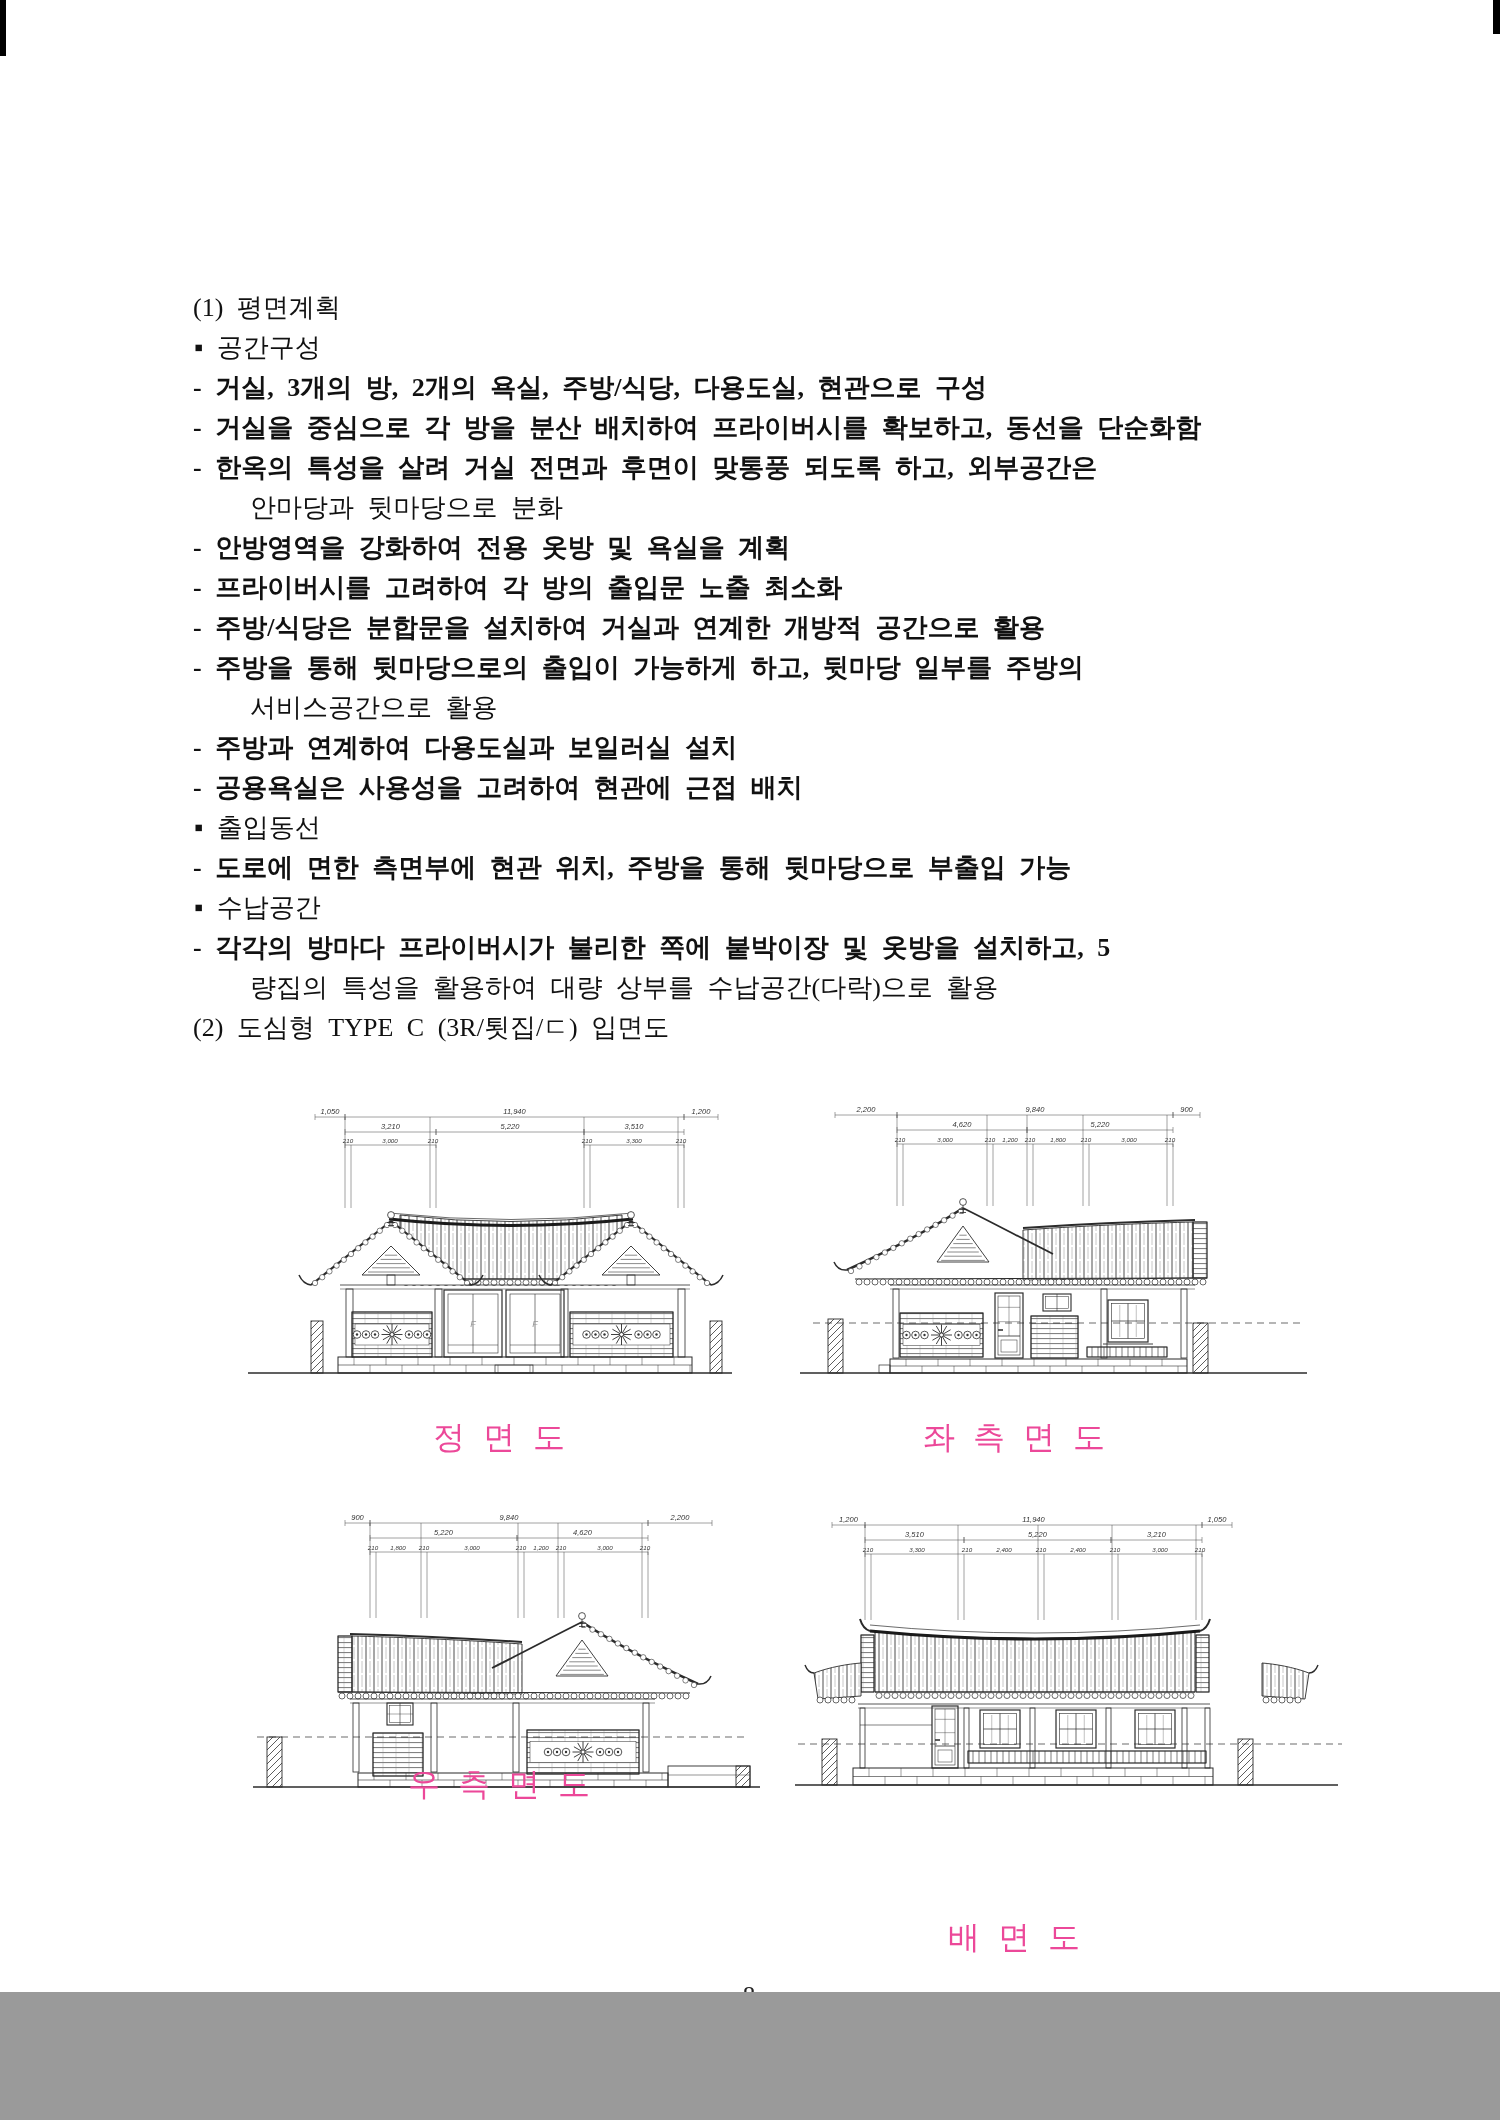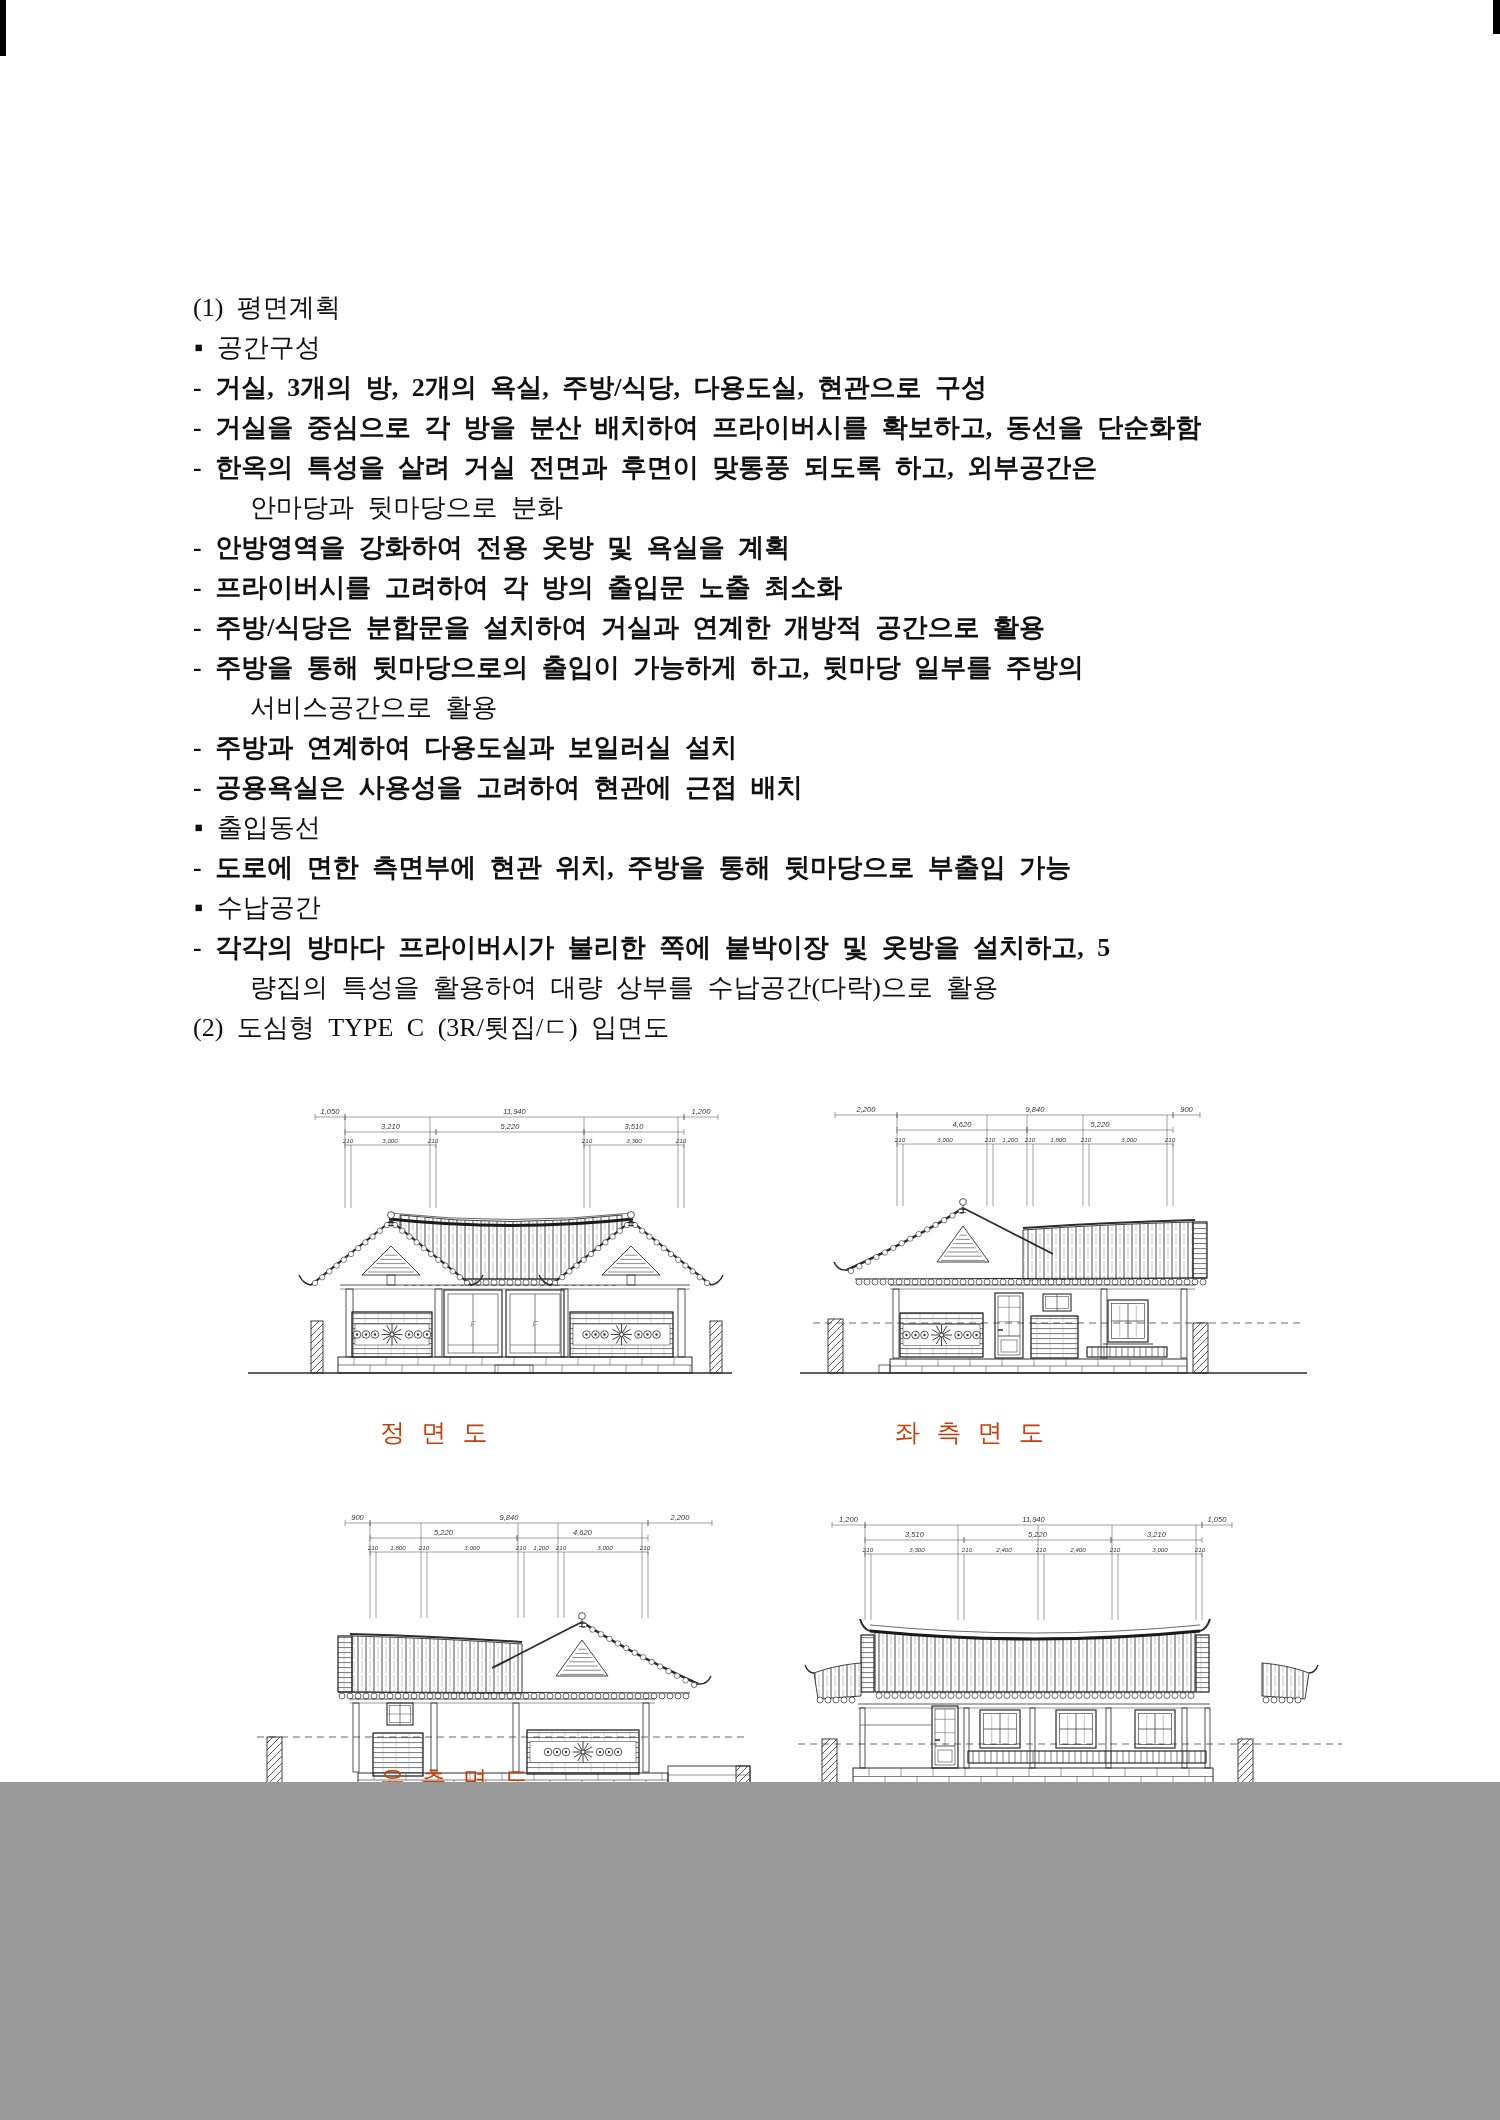--- a/index.html
+++ b/index.html
@@ -1,32 +1,32 @@
 <!DOCTYPE html>
 <html><head>
 <meta charset="utf-8">
 <style>
   html,body{margin:0;padding:0;background:#9a9a9a;}
-  .sheet{position:relative;width:1500px;height:1782px;background:#ffffff;overflow:hidden;
+  .sheet{position:relative;width:1500px;height:1992px;background:#ffffff;overflow:hidden;
          font-family:"Liberation Serif", serif;color:#111;}
   .artifact{position:absolute;background:#000;}
   .art1{left:0;top:0;width:6px;height:56px;}
   .art2{left:1493px;top:0;width:7px;height:34px;}
   .art3{left:0;top:2050px;width:8px;height:70px;}
   .body-text{position:absolute;left:193px;top:288px;width:1230px;
              font-size:26px;line-height:40px;word-spacing:7px;white-space:pre-wrap;}
   .tl{min-height:40px;}
   .tl-num{margin-left:0;}
   .tl-bullet{margin-left:1px;}
   .tl-dash{font-weight:bold;}
   .tl-cont{margin-left:57px;}
   .panel{position:absolute;margin:0;padding:0;font-style:italic;}
   .panel svg{display:block;width:100%;height:100%;}
-  .cap{position:absolute;width:240px;font-size:25px;
-       letter-spacing:2px;word-spacing:6px;color:#c2410c;}
+  .cap{position:absolute;width:240px;text-align:center;font-size:32px;
+       letter-spacing:2px;word-spacing:6px;color:#ec4899;}
   .page-number{position:absolute;left:0;top:1982px;width:100%;text-align:center;
                font-size:25px;letter-spacing:2px;color:#222;}
 </style>
 </head>
 <body>
 
 <div class="sheet">
   <div class="artifact art1"></div>
   <div class="artifact art2"></div>
   <div class="artifact art3"></div>

